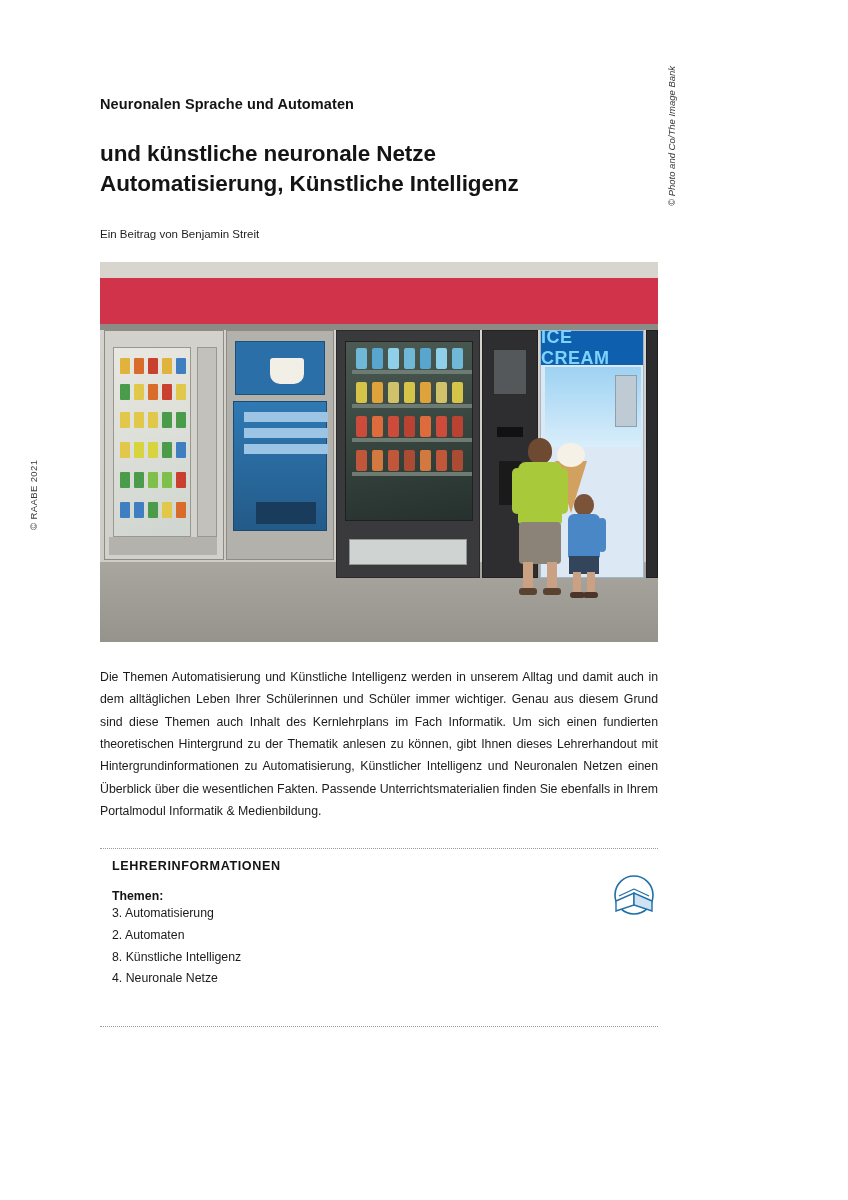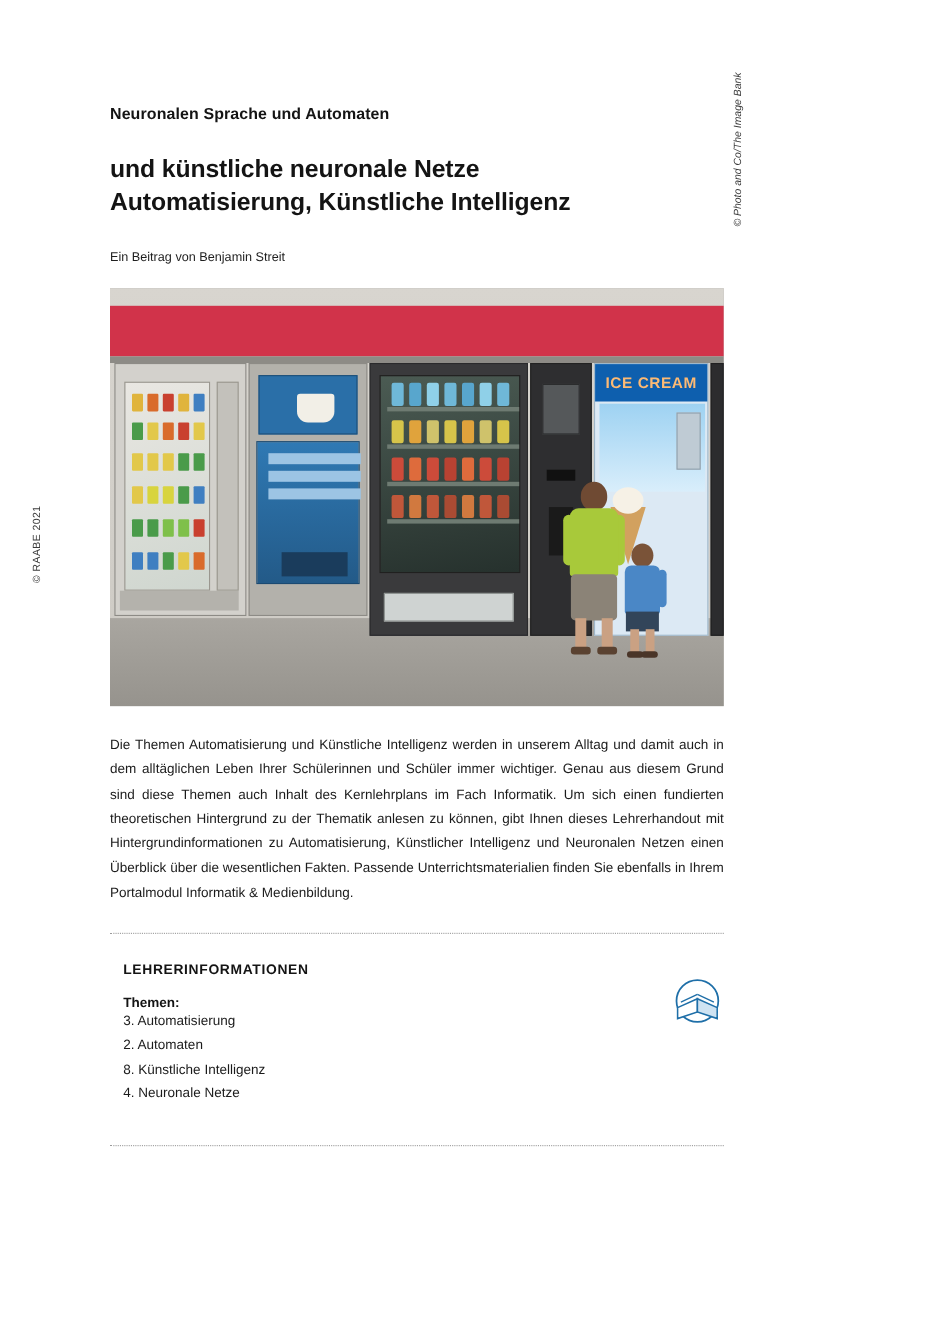--- a/index.html
+++ b/index.html
@@ -166,22 +166,22 @@
     position: absolute; left: 14px; top: 96px; width: 26px; height: 10px; background: #111;
   }
   .m4 .coin {
     position: absolute; left: 16px; top: 130px; width: 22px; height: 44px; background: #1a1a1a;
   }
 
   .m5 { left: 440px; width: 104px; height: 248px; background: #dce9f4; border-color: #9fb7c9; }
   .m5 .header {
     position: absolute; left: 0; top: 0; width: 100%; height: 34px;
     background: #0e5fae;
-    color: #fdba74;
-    font-size: 14px;
+    color: #7dd3fc;
+    font-size: 18px;
     font-weight: bold;
     letter-spacing: 0.5px;
     display: flex; align-items: center; justify-content: center;
   }
   .m5 .pic {
     position: absolute; left: 4px; top: 36px; width: 96px; height: 80px;
     background: linear-gradient(#9ed2f2, #d9eefb);
   }
   .m5 .cone {
     position: absolute; left: 14px; top: 130px; width: 0; height: 0;
@@ -230,21 +230,21 @@
     color: #1b1b1b;
   }
 
   .divider {
     margin-top: 26px;
     border-top: 1px dotted #9a9a9a;
     height: 0;
   }
 
   .section-head {
-    margin-top: 25px;
+    margin-top: 10px;
     margin-left: 12px;
     font-size: 12.6px;
     font-weight: bold;
     letter-spacing: 0.6px;
     color: #141414;
   }
 
   .info-row {
     position: relative;
     margin-top: 16px;

